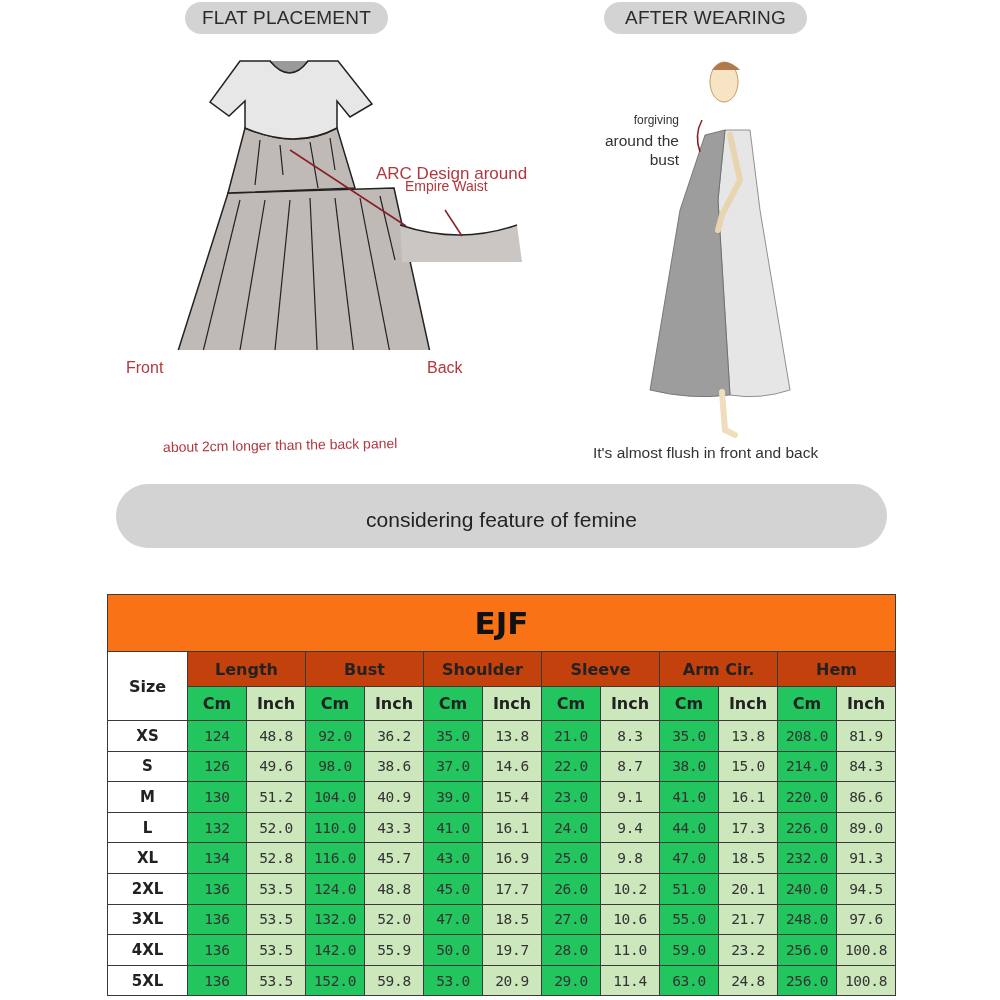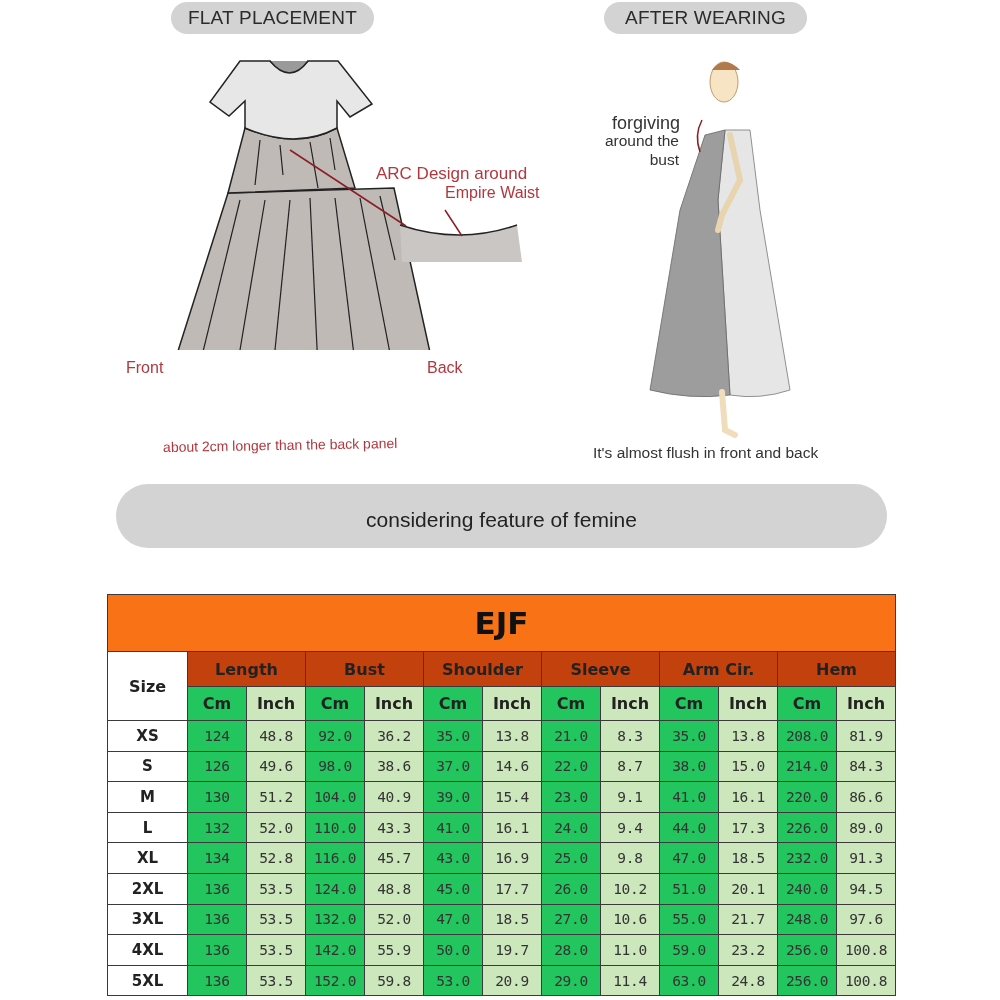--- a/index.html
+++ b/index.html
@@ -1,19 +1,19 @@
 <!DOCTYPE html>
 <html><head>
 <meta charset="utf-8">
 <style>
   html, body { margin:0; padding:0; background:#ffffff; }
   body { width:1000px; height:1000px; position:relative; overflow:hidden; font-family:"Liberation Sans", sans-serif; color:#222; }
   .pill { position:absolute; background:#d3d3d3; border-radius:20px; text-align:center; color:#2b2b2b; }
   .pill-title { height:32px; line-height:32px; font-size:19px; letter-spacing:0.2px; }
-  #pill-flat { left:171px; top:2px; width:203px; }
+  #pill-flat { left:185px; top:2px; width:203px; }
   #pill-wear { left:604px; top:2px; width:203px; }
   #banner { position:absolute; left:116px; top:484px; width:771px; height:64px; border-radius:36px; background:#d3d3d3; text-align:center; font-size:21px; color:#222; line-height:30px; padding-top:21px; box-sizing:border-box; }
   .red { color:#b2373f; font-size:16px; position:absolute; }
   .dark { color:#333; position:absolute;text-align:right; }
   svg { position:absolute; }
   
   #size-table { position:absolute; left:107px; top:594px; width:788px; border-collapse:collapse; table-layout:fixed; }
   #size-table td { border:1px solid #3a3a3a; text-align:center; padding:0; font-family:"DejaVu Sans", sans-serif; }
   #size-table .title-cell { background:#f97316; height:56px; font-size:31px; font-weight:bold; color:#111; font-family:"DejaVu Sans", sans-serif; }
   #size-table .h1 { height:34px; font-size:16px; font-weight:bold; color:#222; background:#c2410c; }
@@ -54,21 +54,21 @@
 
   <path d="M165 405 Q190 385 240 395 Q300 405 360 395 Q400 390 420 402" fill="none" stroke="#f5f5f5" stroke-width="2" stroke-dasharray="6 4"></path>
 
   <path d="M400 225 Q460 245 517 225 L522 262 L402 262 Z" fill="#c9c6c3"></path>
   <path d="M400 225 Q460 245 517 225" fill="none" stroke="#222" stroke-width="1.5"></path>
   <path d="M290 150 L406 226" stroke="#8c1c25" stroke-width="1.5"></path>
   <path d="M445 210 L462 236" stroke="#8c1c25" stroke-width="1.5"></path>
 </svg>
 
 <div class="red" style="left:376px;top:164px;font-size:17px;">ARC Design around</div>
-<div class="red" style="left:405px;top:184px;font-size:16px;margin-left:40px;">Empire Waist</div>
+<div class="red" style="left:405px;top:178px;font-size:14px;">Empire Waist</div>
 <div class="red" style="left:126px;top:359px;">Front</div>
 <div class="red" style="left:427px;top:359px;">Back</div>
 <div class="red" style="left:163px;top:437px;font-size:14px;transform:rotate(-1deg);">about 2cm longer than the back panel</div>
 
 <div class="pill pill-title" id="pill-wear">AFTER WEARING</div>
 
 <svg width="180" height="390" style="left:640px;top:55px" viewBox="640 55 180 390">
 
   <ellipse cx="724" cy="82" rx="14" ry="20" fill="#f6e4c4" stroke="#c79a6a" stroke-width="1"></ellipse>
   <path d="M712 70 Q724 54 740 70" fill="#b07a4a"></path>
@@ -76,21 +76,21 @@
   <path d="M725 130 L750 130 L760 210 L790 390 Q760 400 730 395 L718 200 Z" fill="#e6e6e6" stroke="#777" stroke-width="0.8"></path>
 
   <path d="M705 135 L725 130 L718 200 L730 395 Q690 400 650 390 L680 210 Z" fill="#9d9d9d" stroke="#666" stroke-width="0.8"></path>
 
   <path d="M730 135 L740 180 L722 215 L718 230" fill="none" stroke="#e8d5b0" stroke-width="6" stroke-linecap="round"></path>
 
   <path d="M722 392 L725 430 L735 435" fill="none" stroke="#f0ddbb" stroke-width="6" stroke-linecap="round"></path>
   <path d="M702 120 Q694 135 700 152" stroke="#8c1c25" stroke-width="1.5" fill="none"></path>
 </svg>
 
-<div class="dark" style="left:612px;top:113px;font-size:18px;text-align:left;width:67px;">forgiving</div>
+<div class="dark" style="left:612px;top:113px;font-size:12px;text-align:right;width:67px;">forgiving</div>
 <div class="dark" style="left:590px;top:132px;font-size:15.5px;text-align:right;width:89px;">around the</div>
 <div class="dark" style="left:612px;top:151px;font-size:15.5px;text-align:right;width:67px;">bust</div>
 <div class="dark" style="left:593px;top:444px;font-size:15.5px;">It's almost flush in front and back</div>
 
 <div id="banner">
   <div>considering feature of femine</div>
 </div>
 
 <table id="size-table">
   <colgroup>

